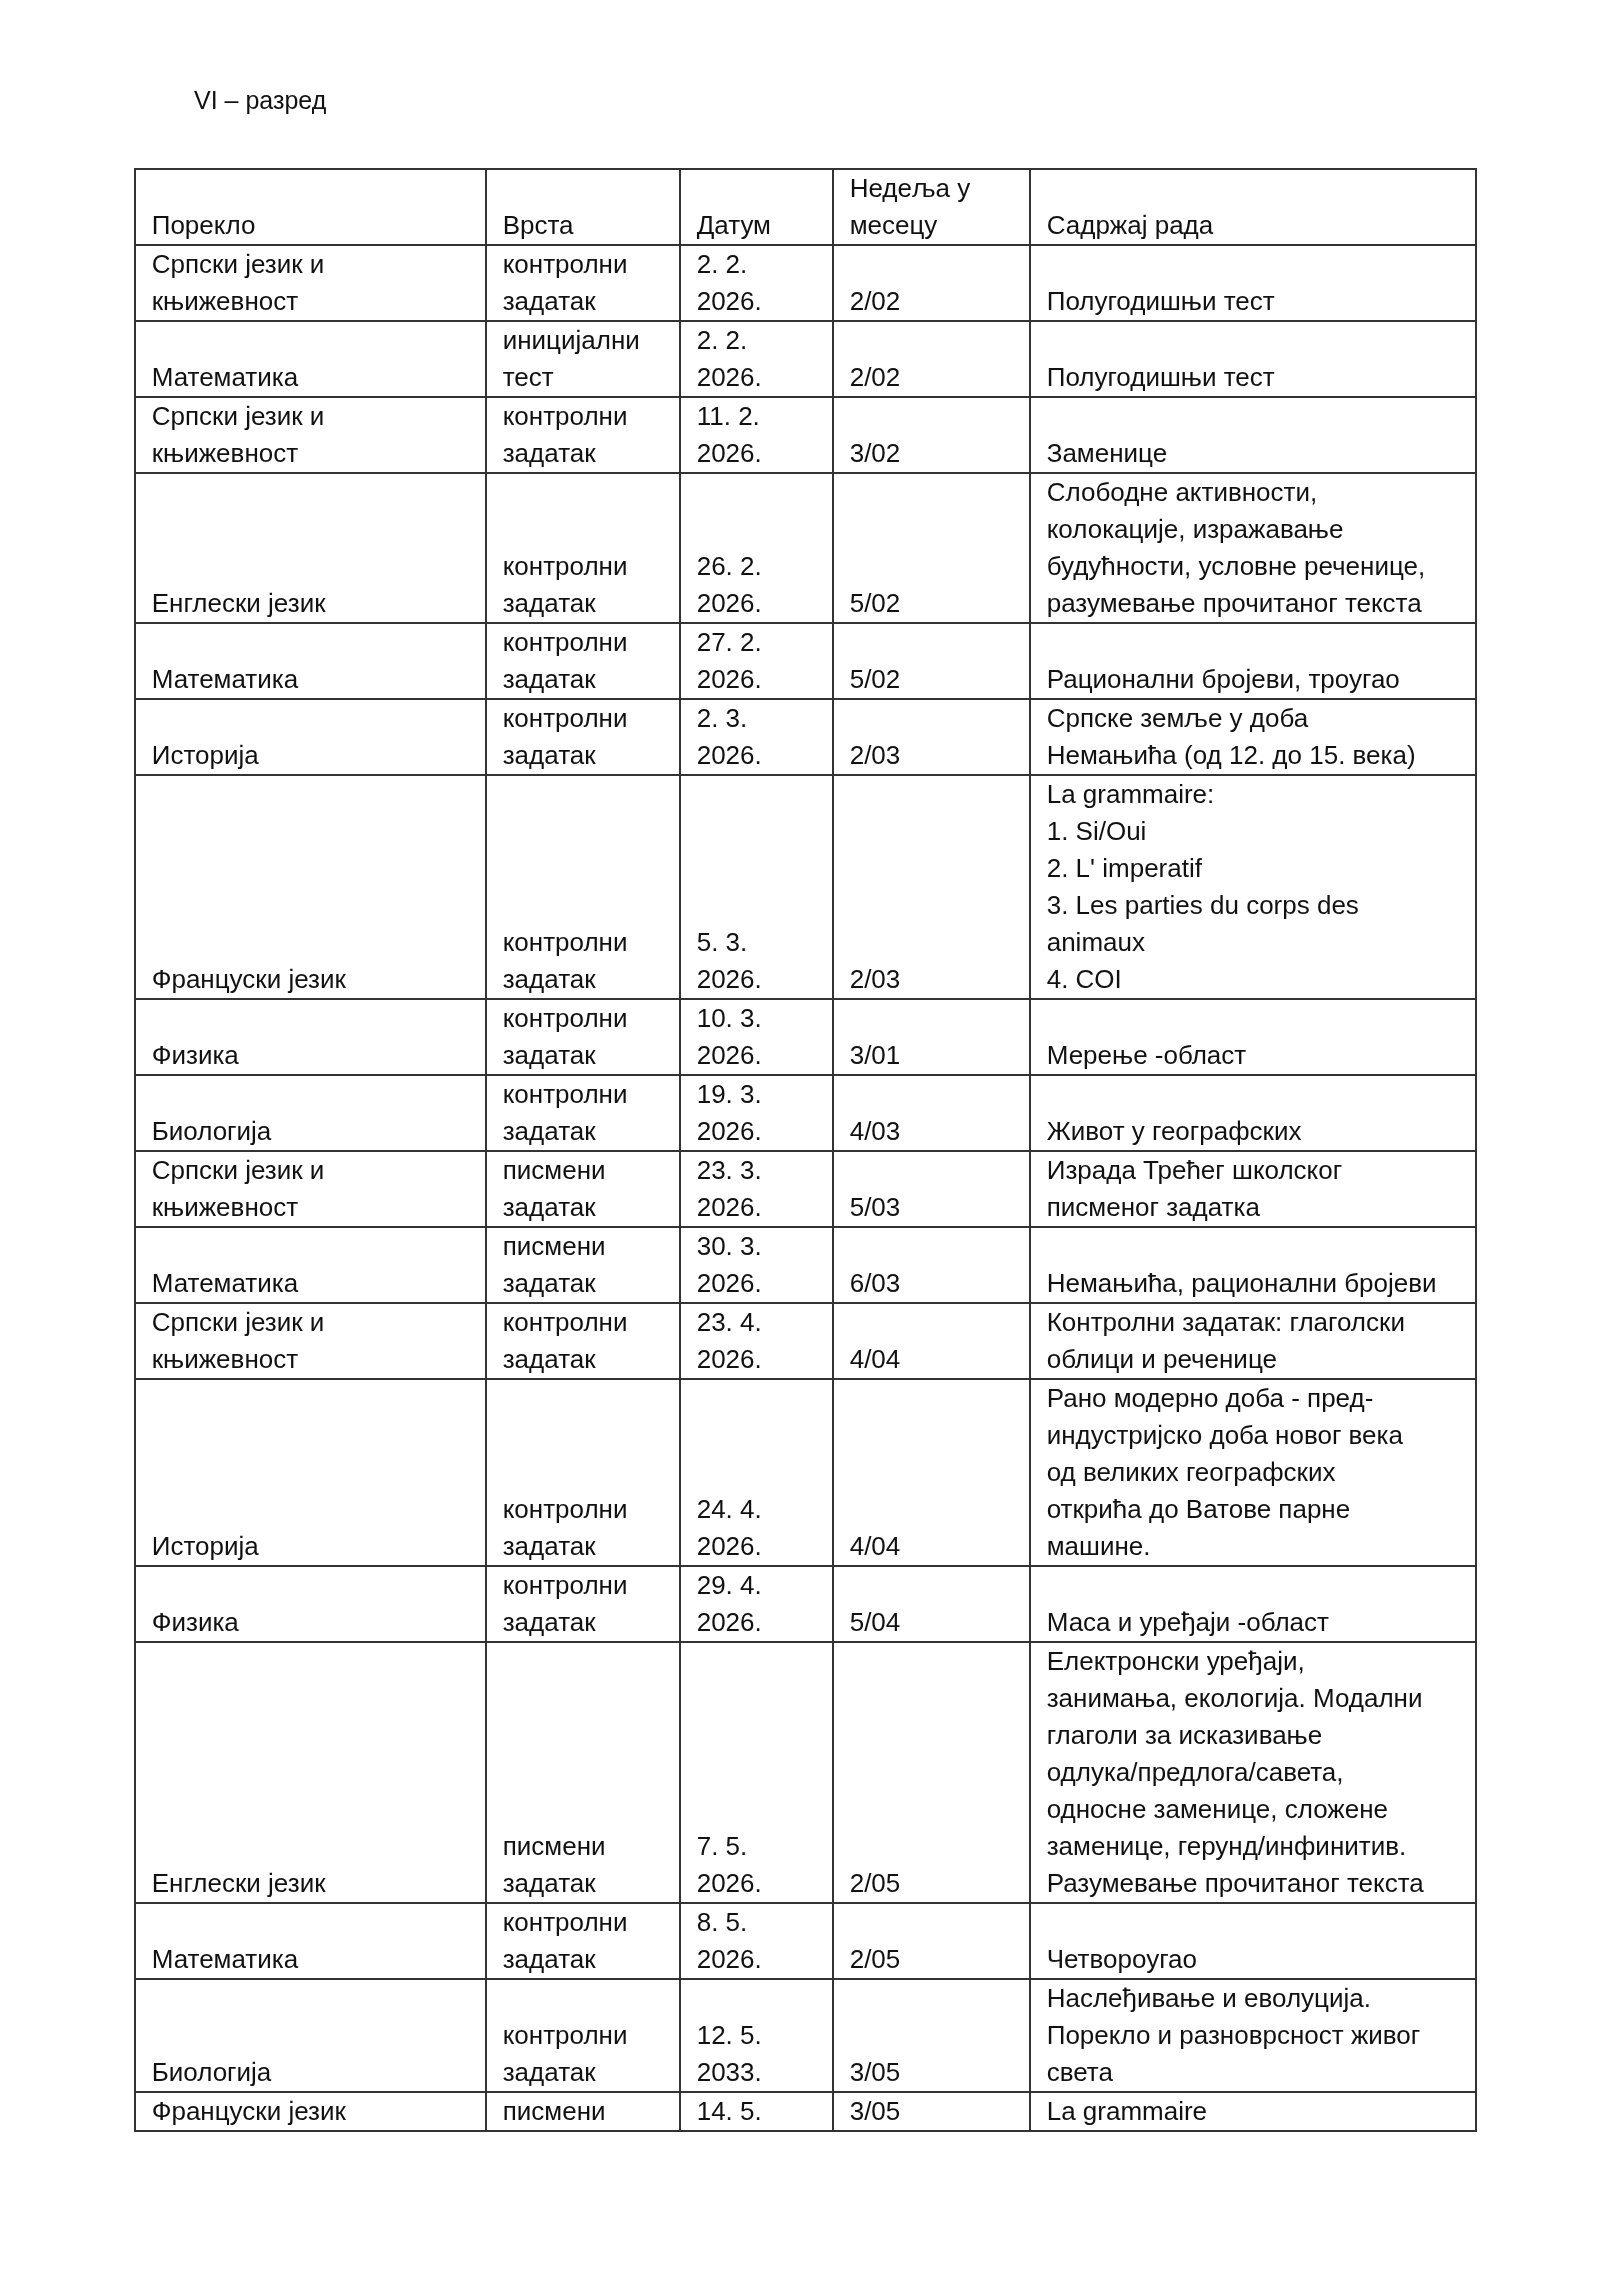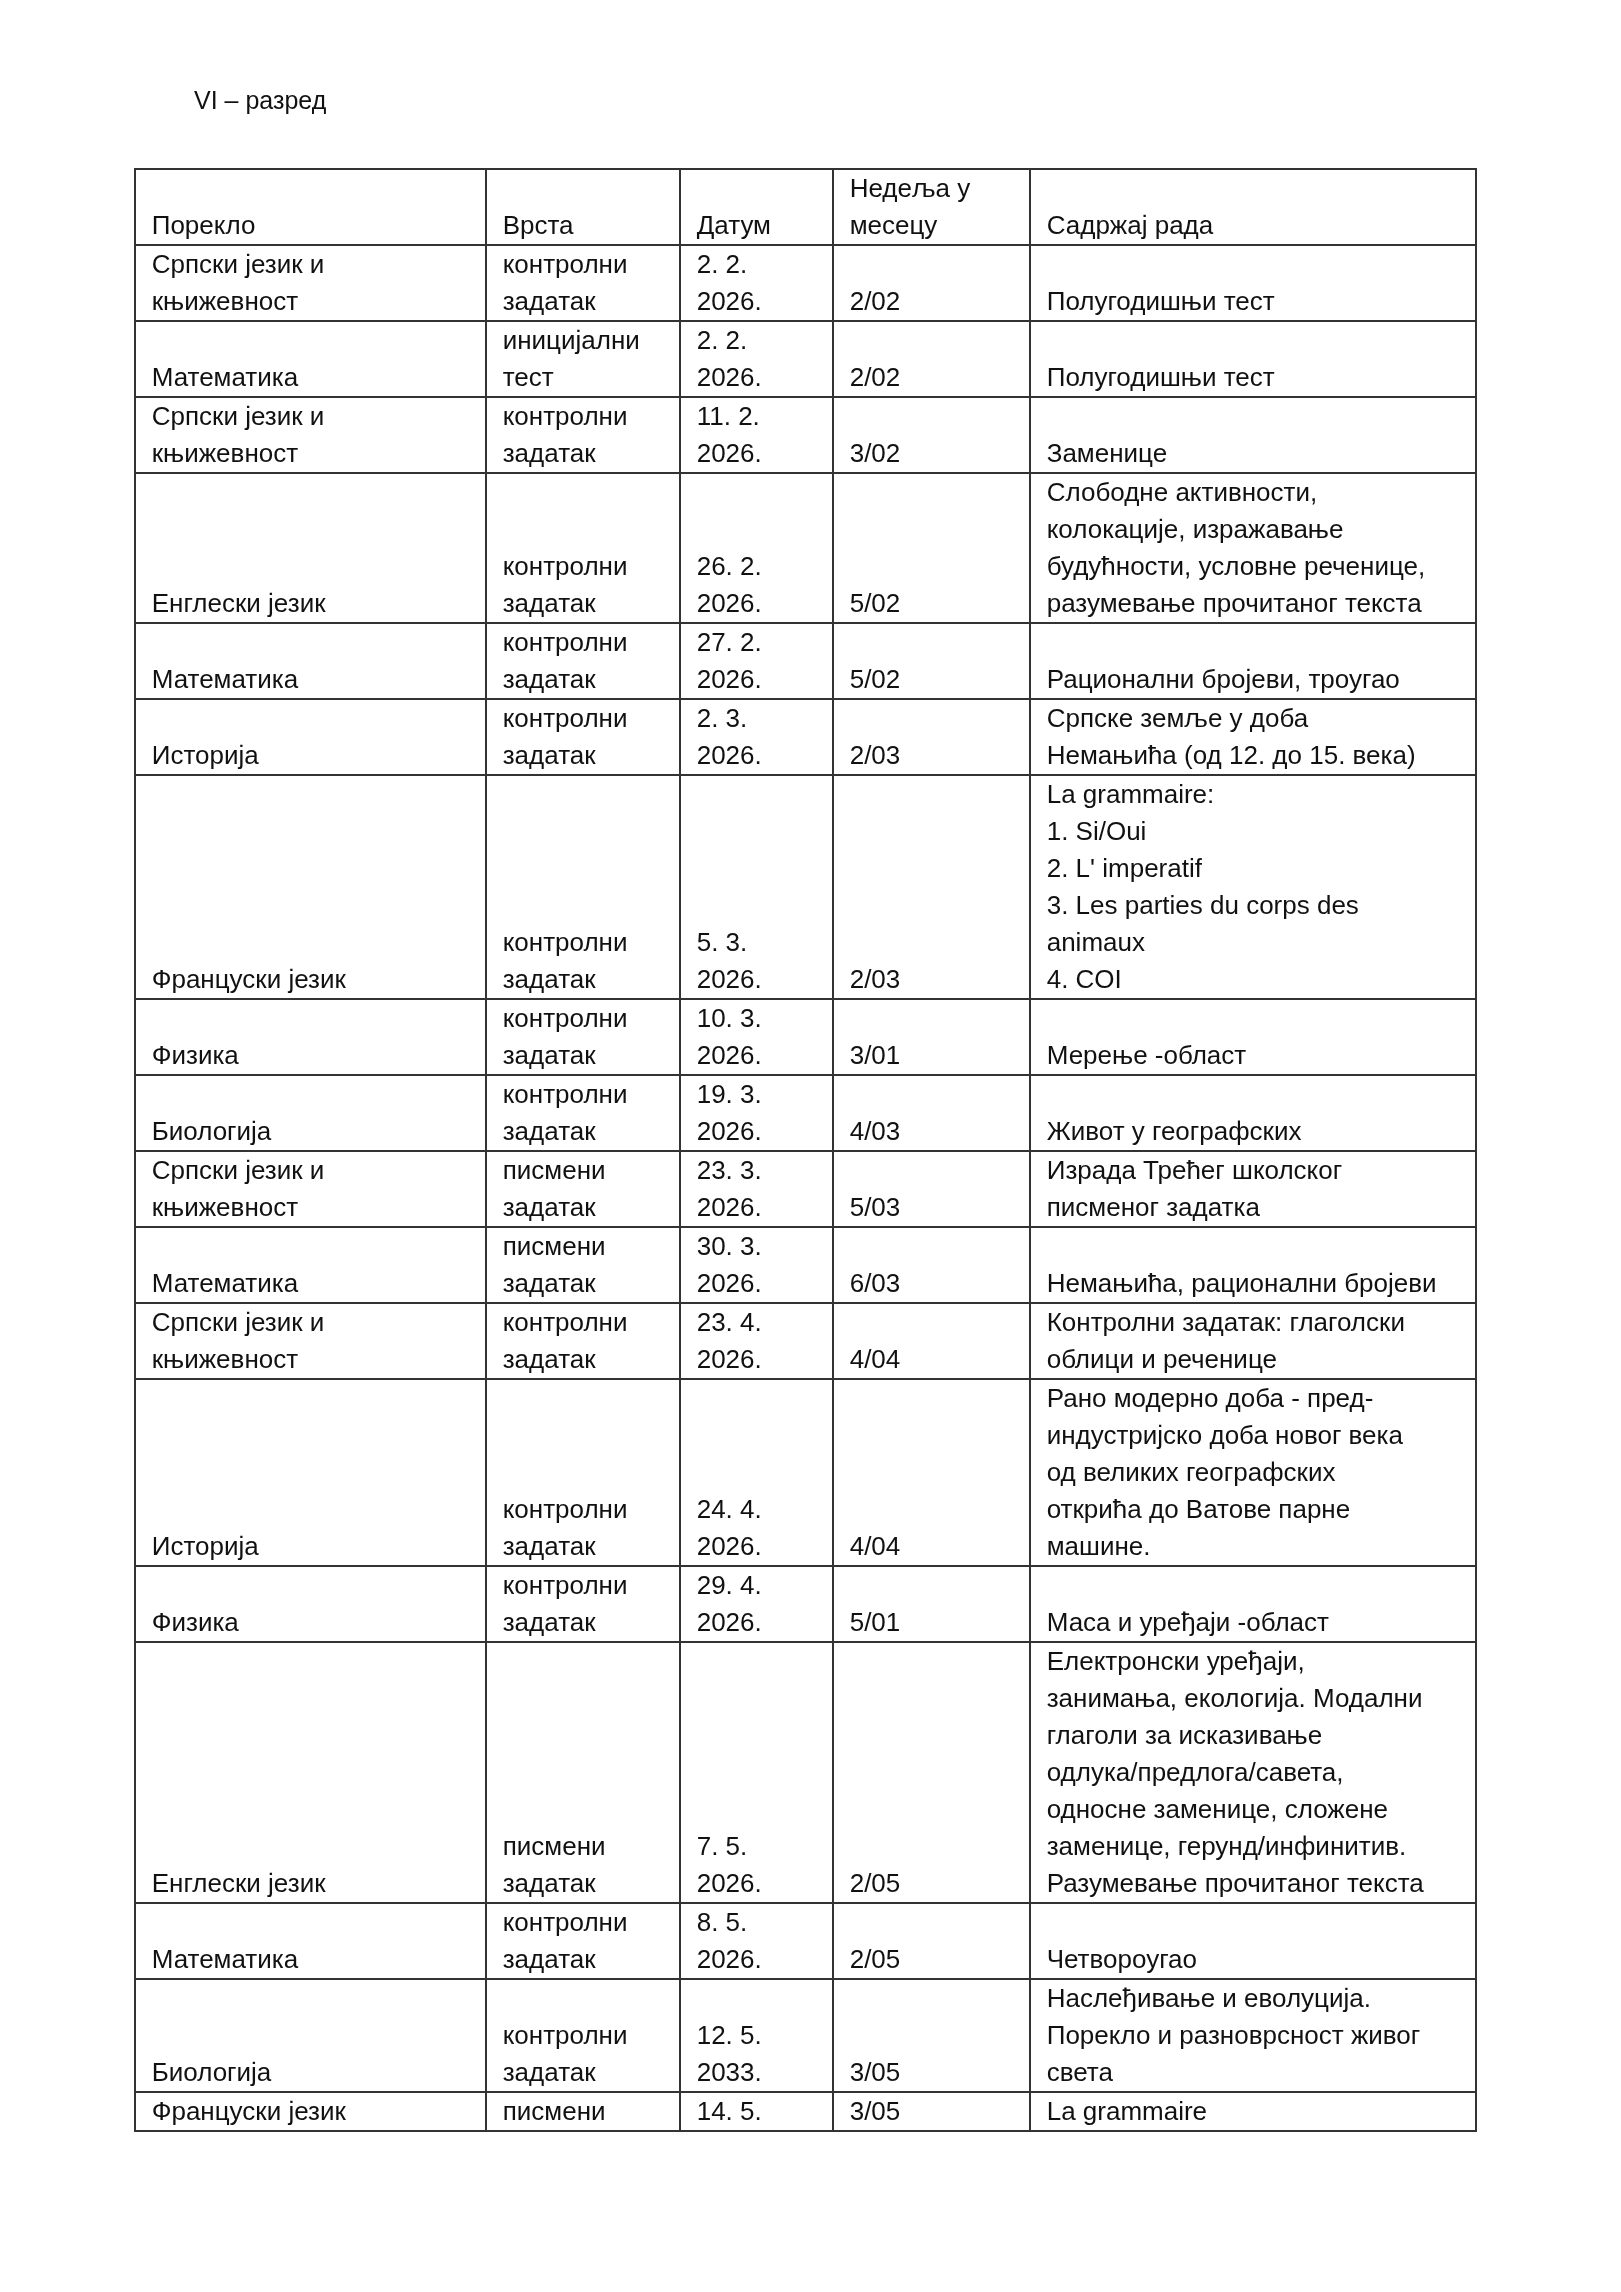--- a/index.html
+++ b/index.html
@@ -172,21 +172,21 @@
 од великих географских
 открића до Ватове парне
 машине.</td>
       </tr>
       <tr style="height: 75px;">
         <td>Физика</td>
         <td>контролни
 задатак</td>
         <td>29. 4.
 2026.</td>
-        <td>5/01</td>
+        <td>5/04</td>
         <td>Маса и уређаји -област</td>
       </tr>
       <tr style="height: 261px;">
         <td>Енглески језик</td>
         <td>писмени
 задатак</td>
         <td>7. 5.
 2026.</td>
         <td>2/05</td>
         <td>Електронски уређаји,

